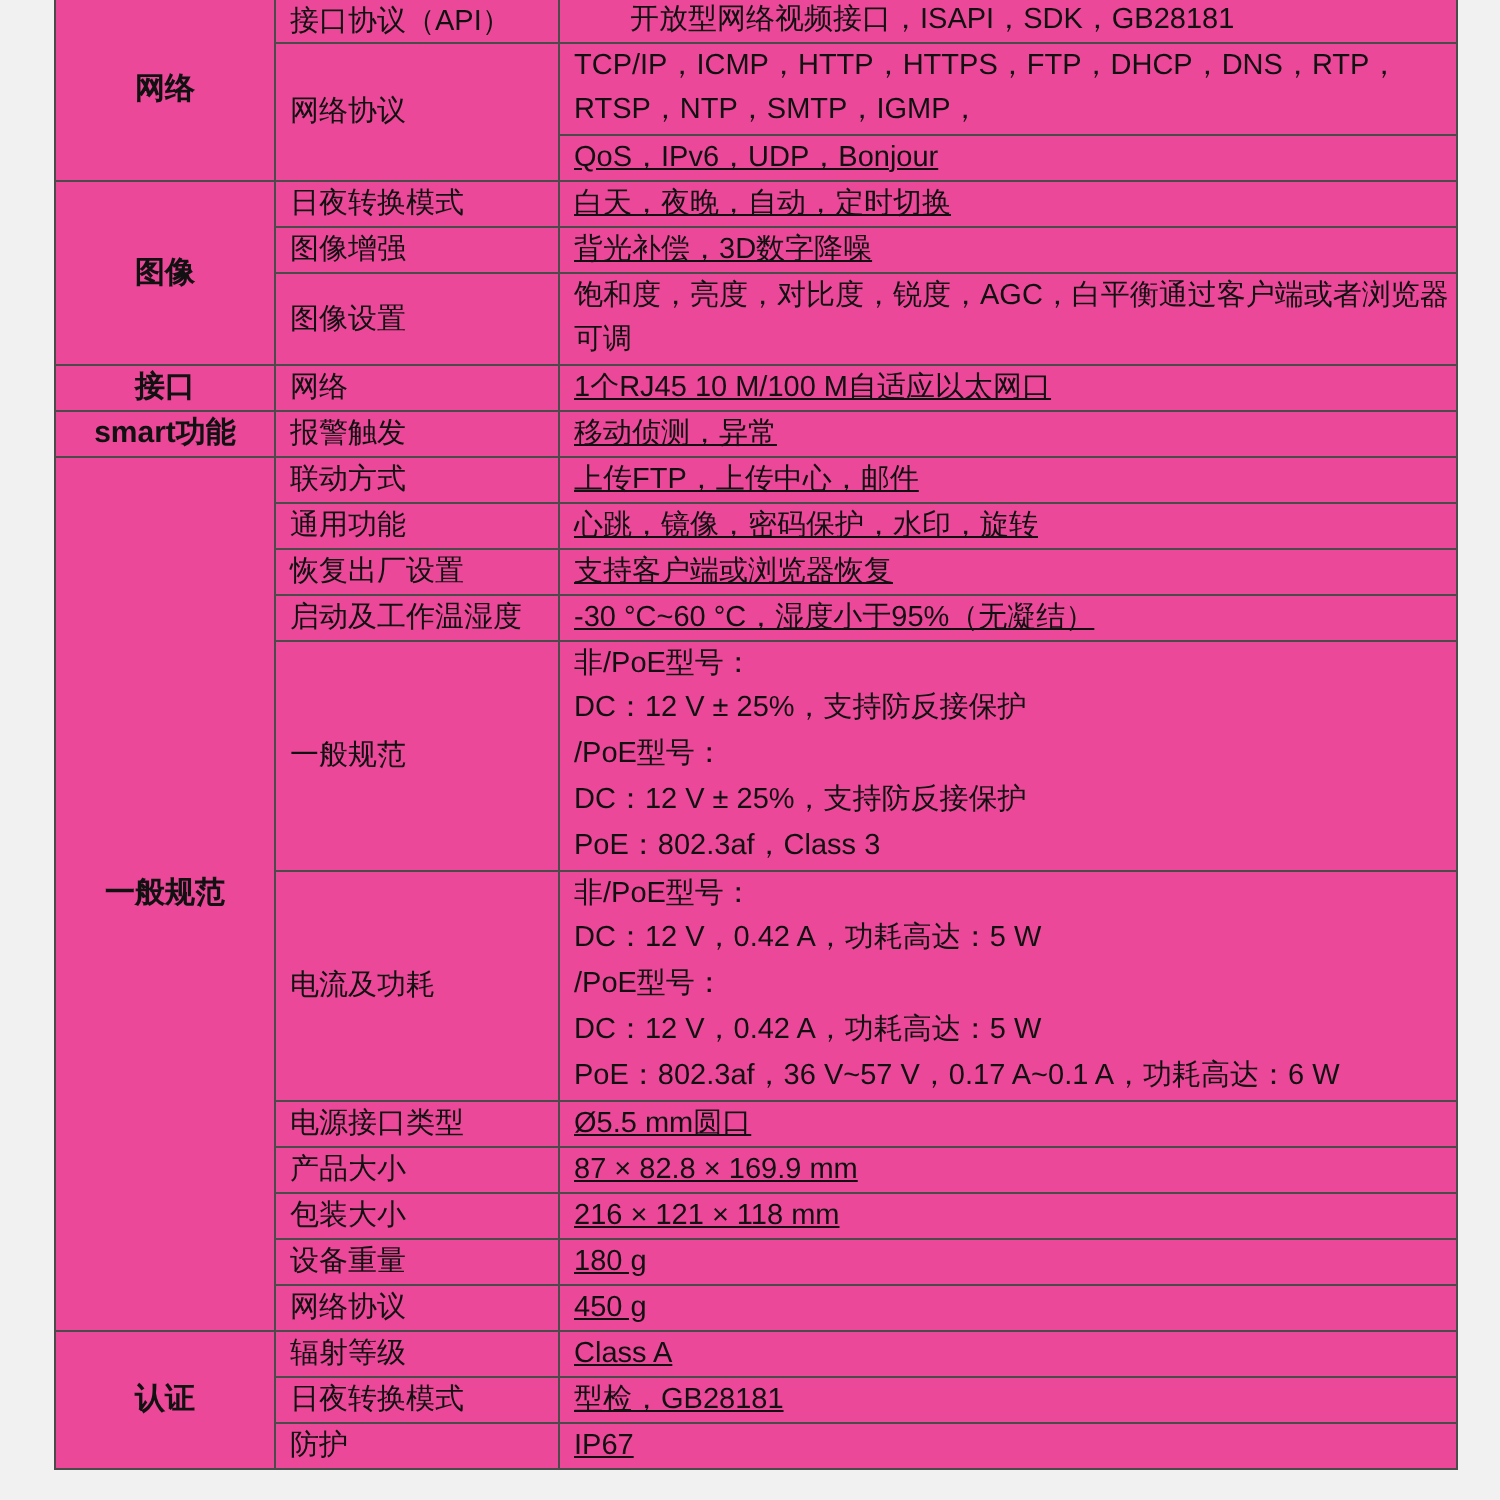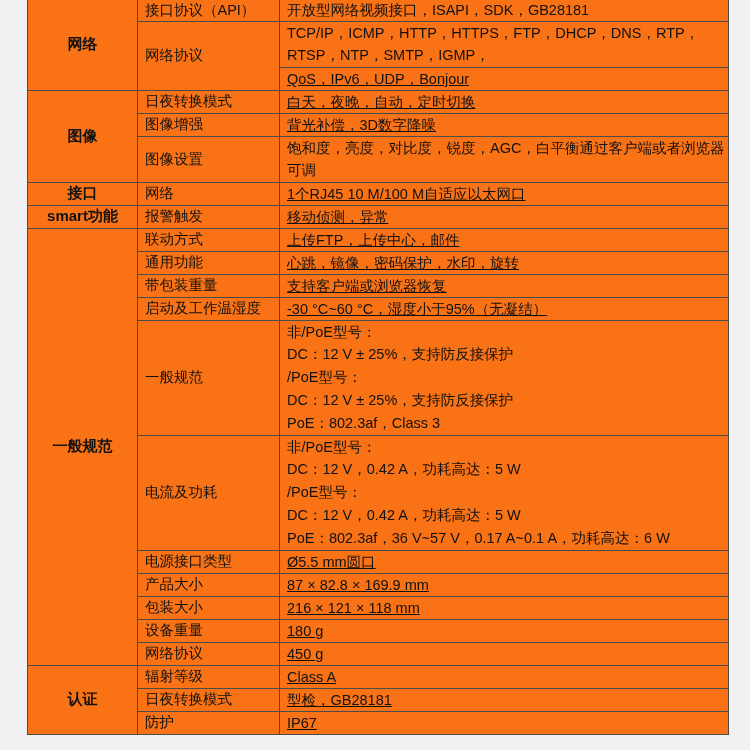--- a/index.html
+++ b/index.html
@@ -16,21 +16,21 @@
     width:701px;
     border-collapse:collapse;
     table-layout:fixed;
     background:#ffffff;
   }
   td {
     border:1px solid #4b4b4b;
     font-size:14.5px;
     vertical-align:middle;
     overflow:hidden;
-    background:#f97316;
+    background:#ec4899;
   }
   tr.h21  { height:21px; }
   tr.h23  { height:23px; }
   tr.h45  { height:45px; }
   tr.h114 { height:114px; }
   tr.first td { border-top:none; }
   td.cat {
     text-align:center;
     font-weight:bold;
     font-size:15px;
@@ -42,21 +42,21 @@
     white-space:nowrap;
   }
   td.val { padding:0; }
   .line {
     height:22.8px;
     line-height:22.8px;
     padding-left:7px;
     white-space:nowrap;
     overflow:hidden;
   }
-  tr.h21 .line { height:21px; line-height:20px; }
+  tr.h21 .line { height:21px; line-height:20px;margin-left:28px; }
   tr.h23 .line { height:22px; line-height:22px;text-decoration:underline; }
   tr.h45 .line { height:22.4px; line-height:22.4px; }
 </style>
 </head>
 <body>
 
 <div class="page">
   <table class="spec">
     <colgroup>
       <col style="width:110px">
@@ -129,21 +129,21 @@
             <div class="line">上传FTP，上传中心，邮件</div>
           </td>
       </tr>
       <tr class="h23">
         <td class="lbl">通用功能</td>
         <td class="val">
             <div class="line">心跳，镜像，密码保护，水印，旋转</div>
           </td>
       </tr>
       <tr class="h23">
-        <td class="lbl">带包装重量</td>
+        <td class="lbl">恢复出厂设置</td>
         <td class="val">
             <div class="line">支持客户端或浏览器恢复</div>
           </td>
       </tr>
       <tr class="h23">
         <td class="lbl">启动及工作温湿度</td>
         <td class="val">
             <div class="line">-30 °C~60 °C，湿度小于95%（无凝结）</div>
           </td>
       </tr>

